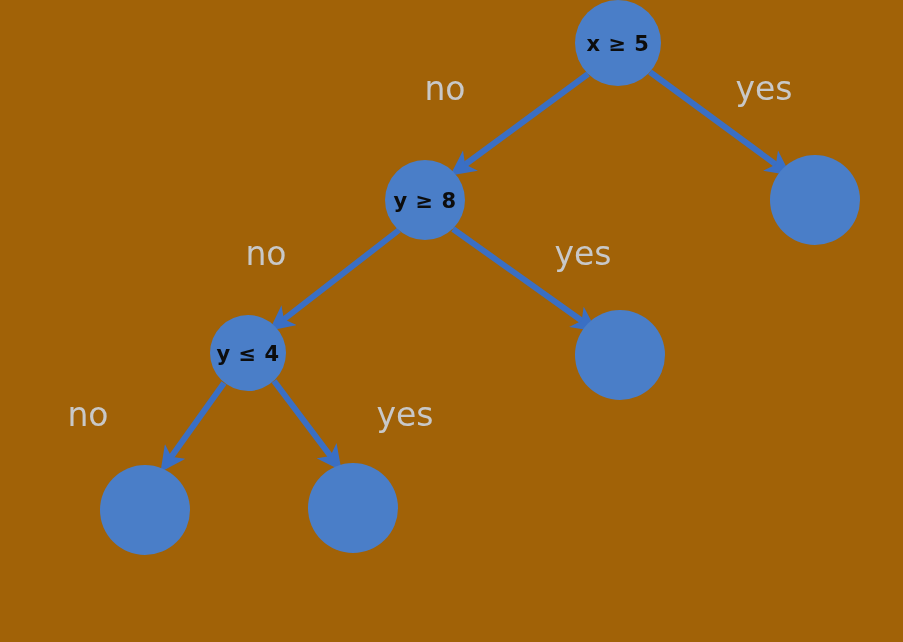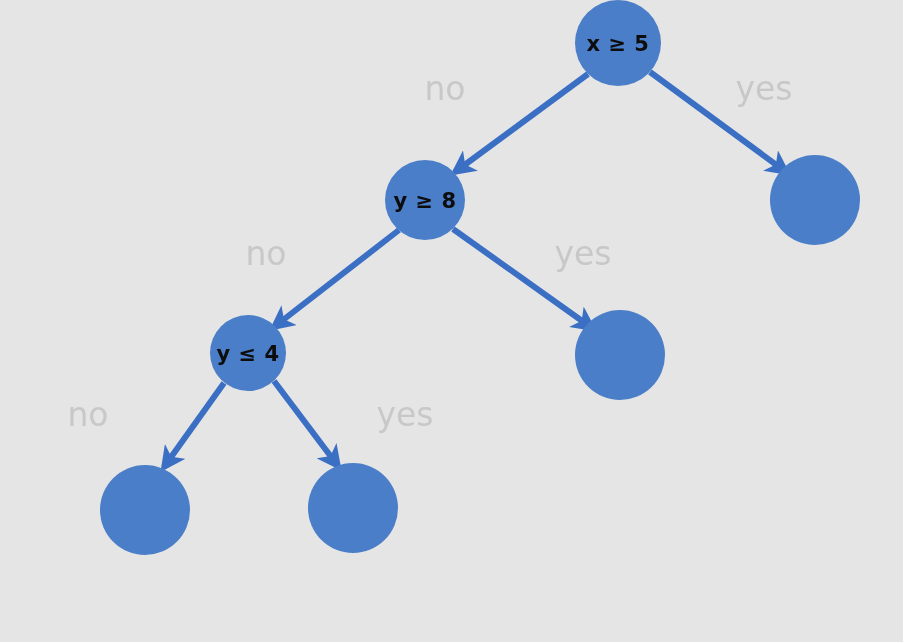--- a/index.html
+++ b/index.html
@@ -13,21 +13,21 @@
   }
 
   body {
     font-family: "DejaVu Sans", sans-serif;
   }
 
   #diagram-root {
     position: relative;
     width: 903px;
     height: 642px;
-    background: #e5e5e5;
+    background: #a16207;
   }
 
   #tree-svg {
     position: absolute;
     top: 0;
     left: 0;
     width: 903px;
     height: 642px;
     display: block;
   }

